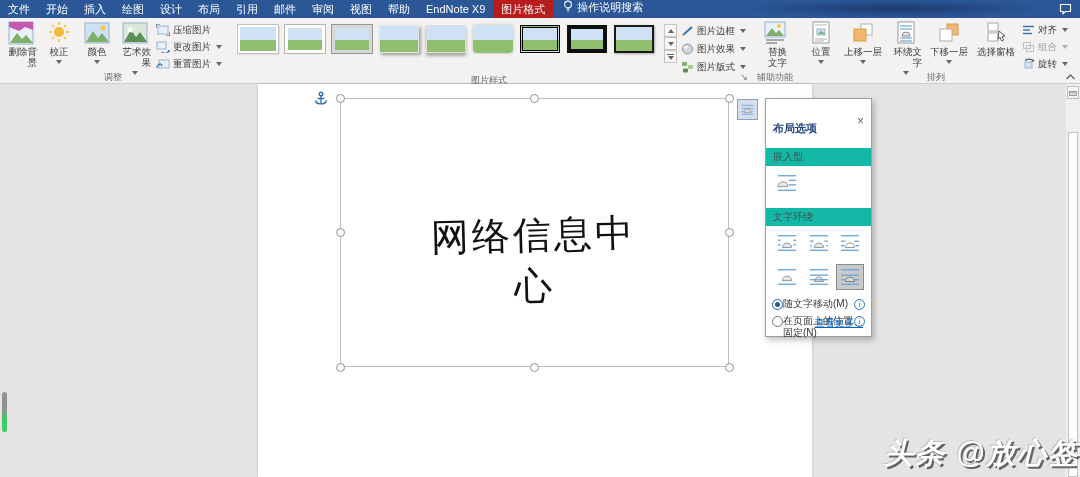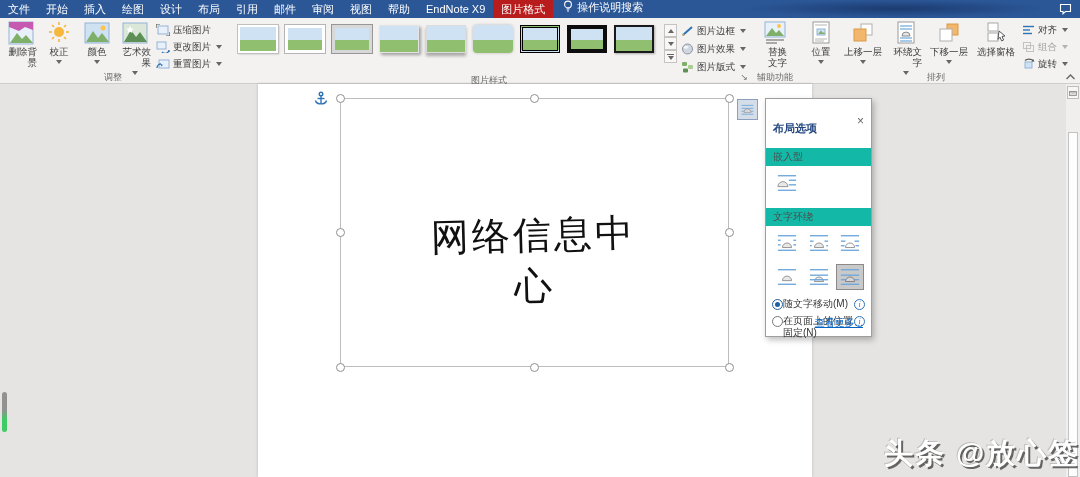--- a/index.html
+++ b/index.html
@@ -73,21 +73,21 @@
   .anchor { position:absolute; left:314px; top:7px; }
   .floatbtn { position:absolute; left:737px; top:15px; width:21px; height:21px;
     background:#d5dde8; border:1px solid #8aa0bc; display:flex; align-items:center;
     justify-content:center; cursor:pointer; }
 
   
   .leftnub { position:absolute; left:2px; top:308px; width:5px; height:40px; border-radius:3px;
     background:linear-gradient(#919191 0 45%, #3ecb63 70% 100%); }
   .watermark { position:absolute; left:884px; top:350px; font-size:29px; font-weight:bold;
     color:#fff; letter-spacing:2px; white-space:nowrap;
-    text-shadow:2px 2px 0 rgba(85,85,85,.9), -1px -1px 0 rgba(130,130,130,.35); }
+    text-shadow:2px 2px 0 rgba(85,85,85,.9), -1px -1px 0 rgba(130,130,130,.35);font-style:italic; }
 
   
   .scrollstrip { position:absolute; left:1066px; top:0; width:14px; height:393px; background:#f0efee; }
   .rulerbtn { position:absolute; left:1067px; top:2px; width:12px; height:13px;
     background:#f7f6f5; border:1px solid #c0bebc; display:flex; align-items:center; justify-content:center; }
   .scrollthumb { position:absolute; left:1068px; top:48px; width:10px; height:345px;
     background:#fdfdfd; border:1px solid #c2c2c2; }
 
   
   .panel { position:absolute; left:765px; top:14px; width:107px; height:239px; background:#fff;

